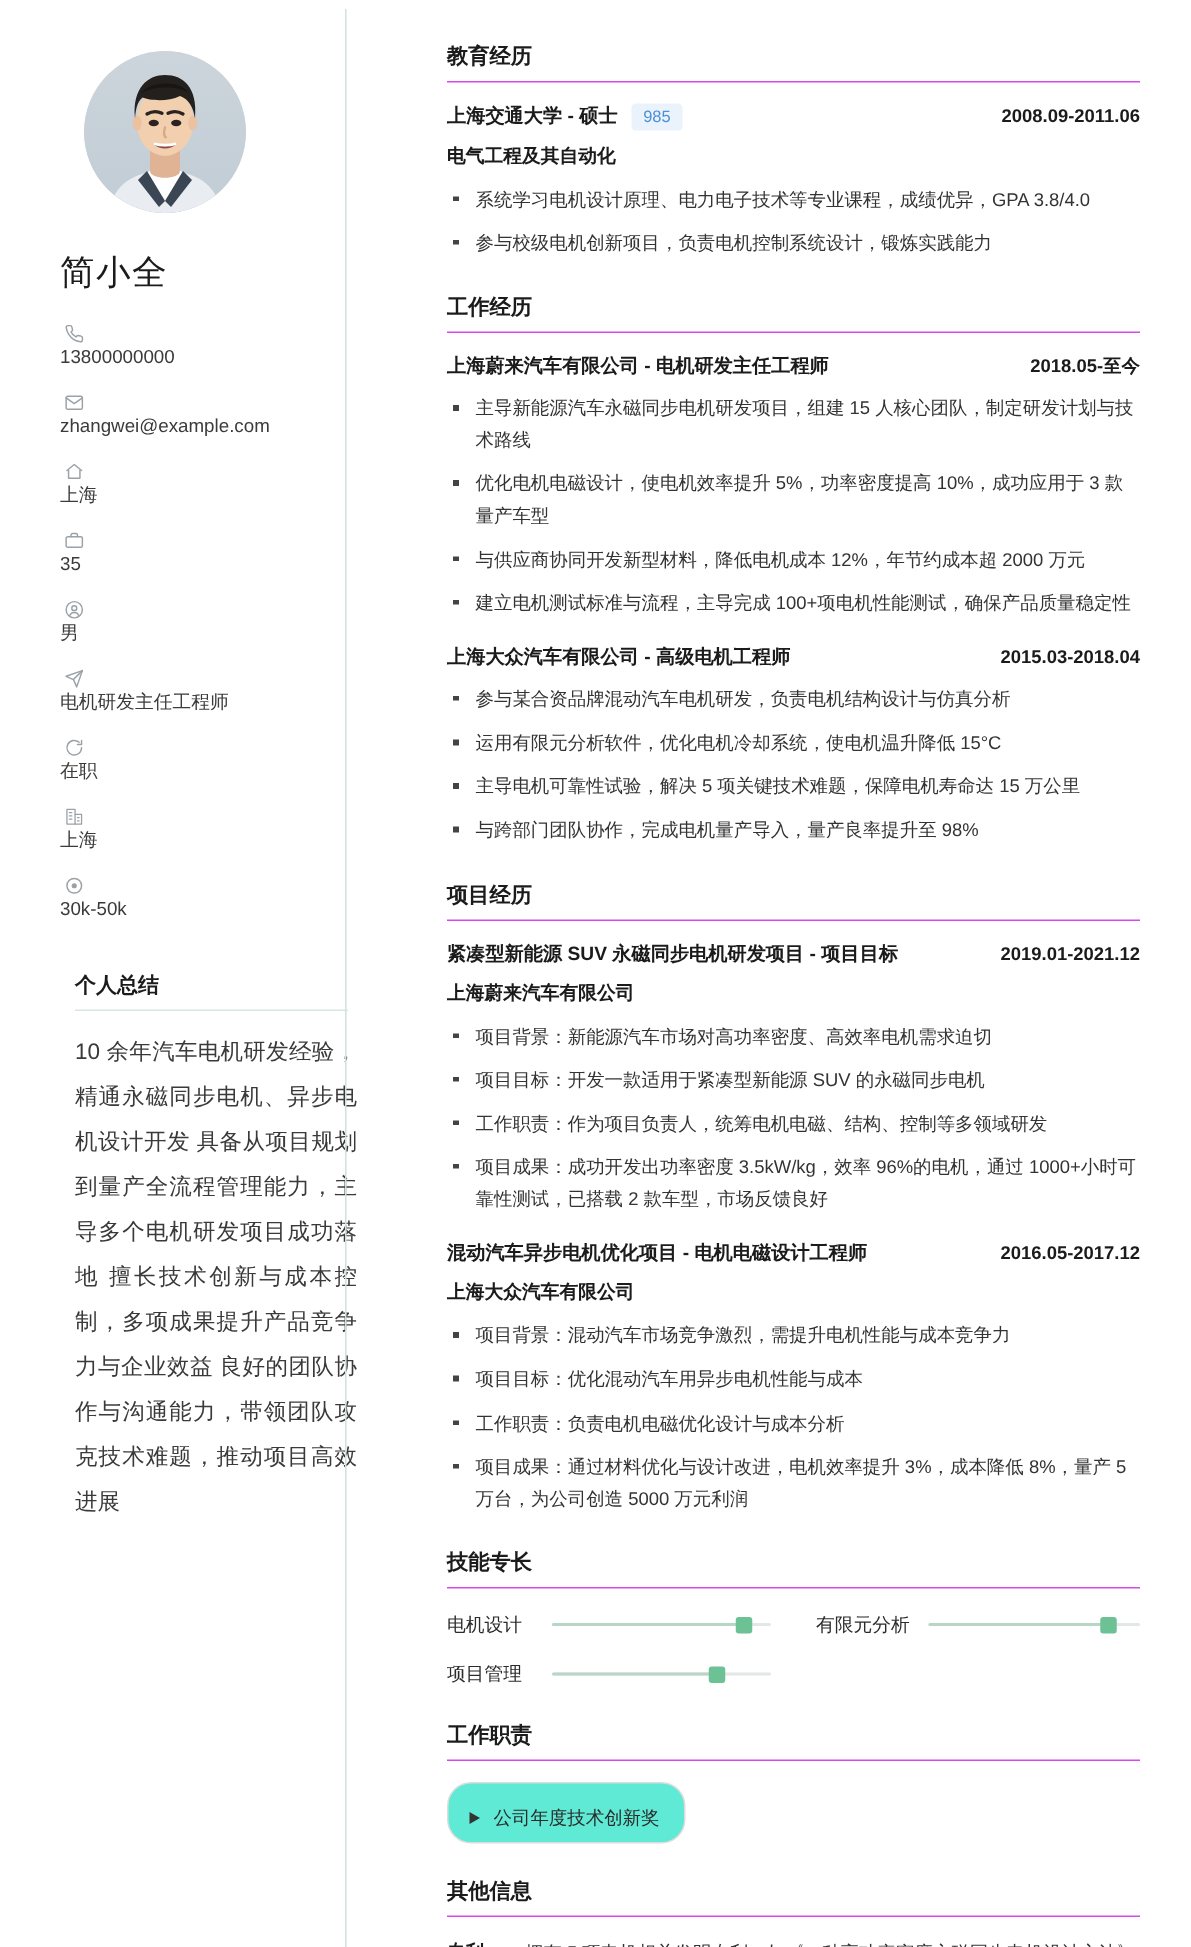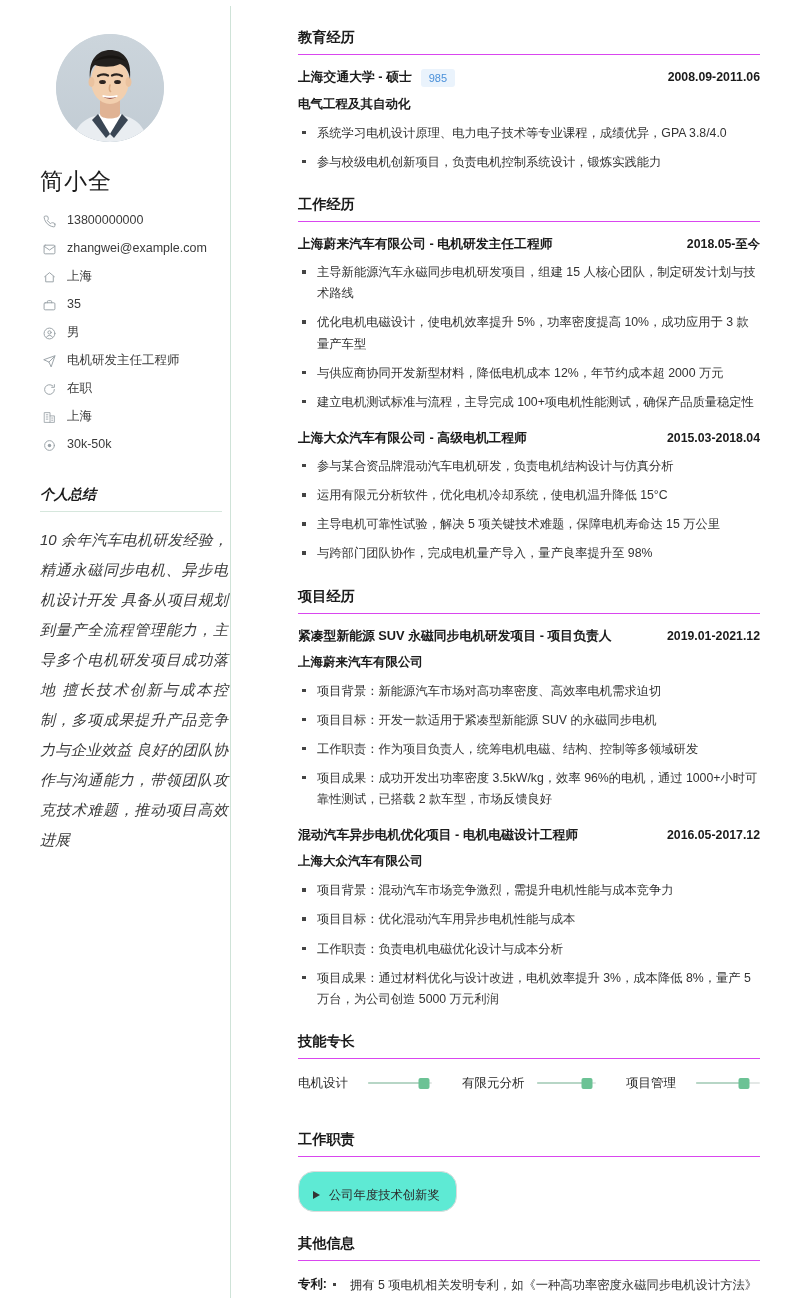--- a/index.html
+++ b/index.html
@@ -47,39 +47,40 @@
   .person-name {
     font-size: 23px;
     font-weight: 400;
     letter-spacing: 1px;
     margin: 24px 0 16px 6px;
     color: #1b1b1b;
   }
   .contact-list { margin-left: 6px; }
   .contact-row {
     display: flex;
-    align-items: flex-end;
+    align-items: flex-start;
     margin-bottom: 13px;
     font-size: 12.5px;
     color: #3b3b3b;
+    flex-direction: column;
   }
   .contact-row .ic {
     width: 18px;
     flex: 0 0 18px;
     height: 14px;
     margin-right: 9px;
     display: inline-flex;
     align-items: center;
     justify-content: center;
     color: #9aa2a8;
   }
   .contact-row .ic svg { display:block; }
   .contact-val { line-height: 1.2; }
 
-  .side-section { margin-top: 34px; margin-left: 6px; font-style: italic; }
+  .side-section { margin-top: 34px; margin-left: 16px; }
   .side-head {
     font-size: 14px;
     font-weight: 700;
     color: #1b1b1b;
     padding-bottom: 7px;
     border-bottom: 1px solid #d6e7dd;
     margin-bottom: 13px;
     width: 182px;
   }
   .summary-text {
@@ -160,21 +161,21 @@
     left: 2px;
     top: 8px;
     width: 3.5px;
     height: 3.5px;
     background: #444;
   }
 
   
   .skills-grid {
     display: grid;
-    grid-template-columns: 1fr 1fr 1fr;
+    grid-template-columns: 1fr 1fr;
     column-gap: 30px;
     row-gap: 16px;
     padding-top: 2px;
   }
   .skill-row { display: flex; align-items: center; }
   .skill-name {
     font-size: 12.5px;
     color: #2b2b2b;
     white-space: nowrap;
     margin-right: 12px;
@@ -446,21 +447,21 @@
           <li>与跨部门团队协作，完成电机量产导入，量产良率提升至 98%</li>
         </ul>
       </div>
     </section>
 
     <section class="section">
       <div class="sec-head">项目经历</div>
 
       <div class="entry">
         <div class="entry-top">
-          <div class="entry-title">紧凑型新能源 SUV 永磁同步电机研发项目 - 项目负责人</div>
+          <div class="entry-title">紧凑型新能源 SUV 永磁同步电机研发项目 - 项目目标</div>
           <div class="entry-date">2019.01-2021.12</div>
         </div>
         <div class="entry-sub">上海蔚来汽车有限公司</div>
         <ul class="bullets">
           <li>项目背景：新能源汽车市场对高功率密度、高效率电机需求迫切</li>
           <li>项目目标：开发一款适用于紧凑型新能源 SUV 的永磁同步电机</li>
           <li>工作职责：作为项目负责人，统筹电机电磁、结构、控制等多领域研发</li>
           <li>项目成果：成功开发出功率密度 3.5kW/kg，效率 96%的电机，通过 1000+小时可靠性测试，已搭载 2 款车型，市场反馈良好</li>
         </ul>
       </div>

